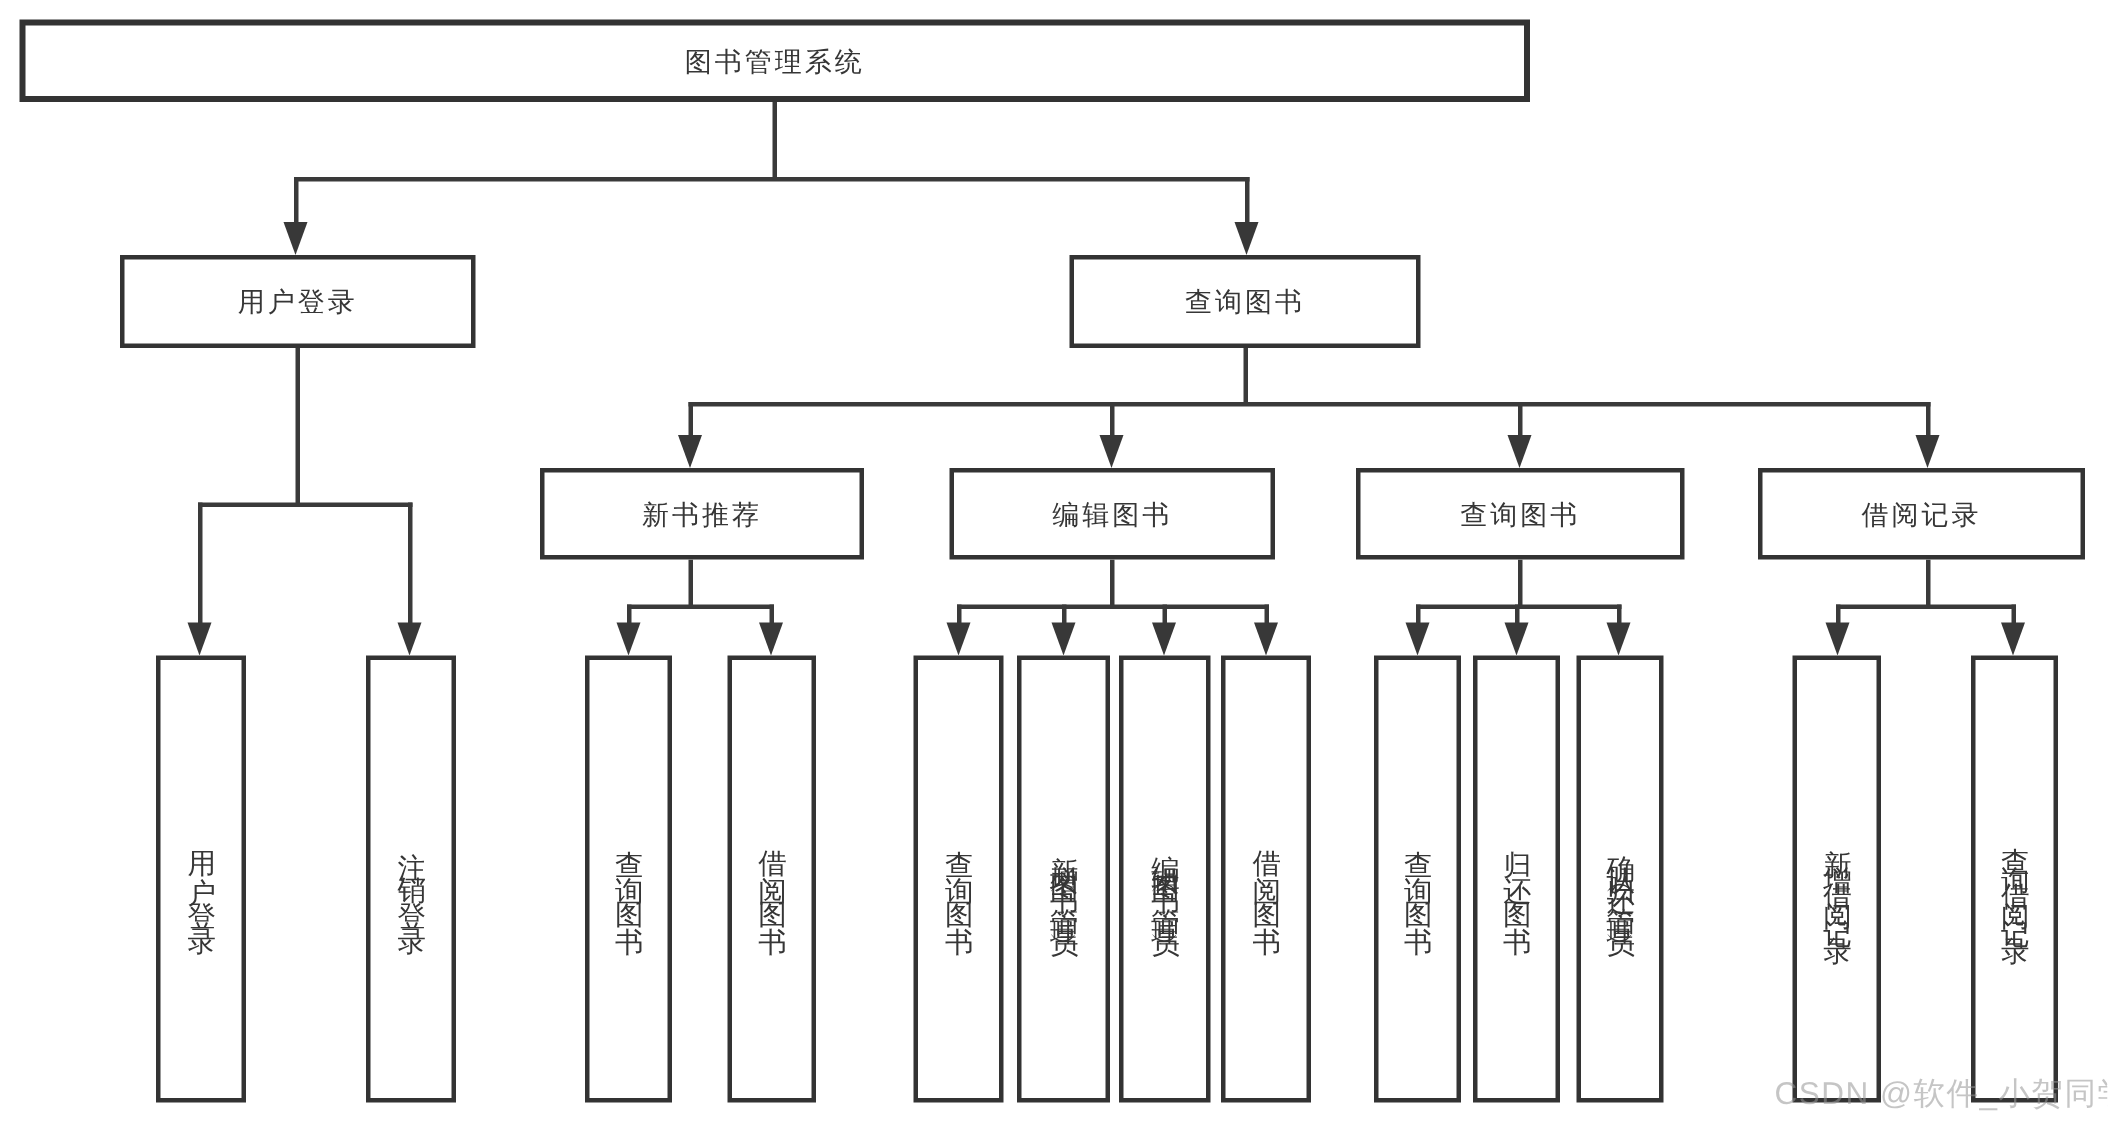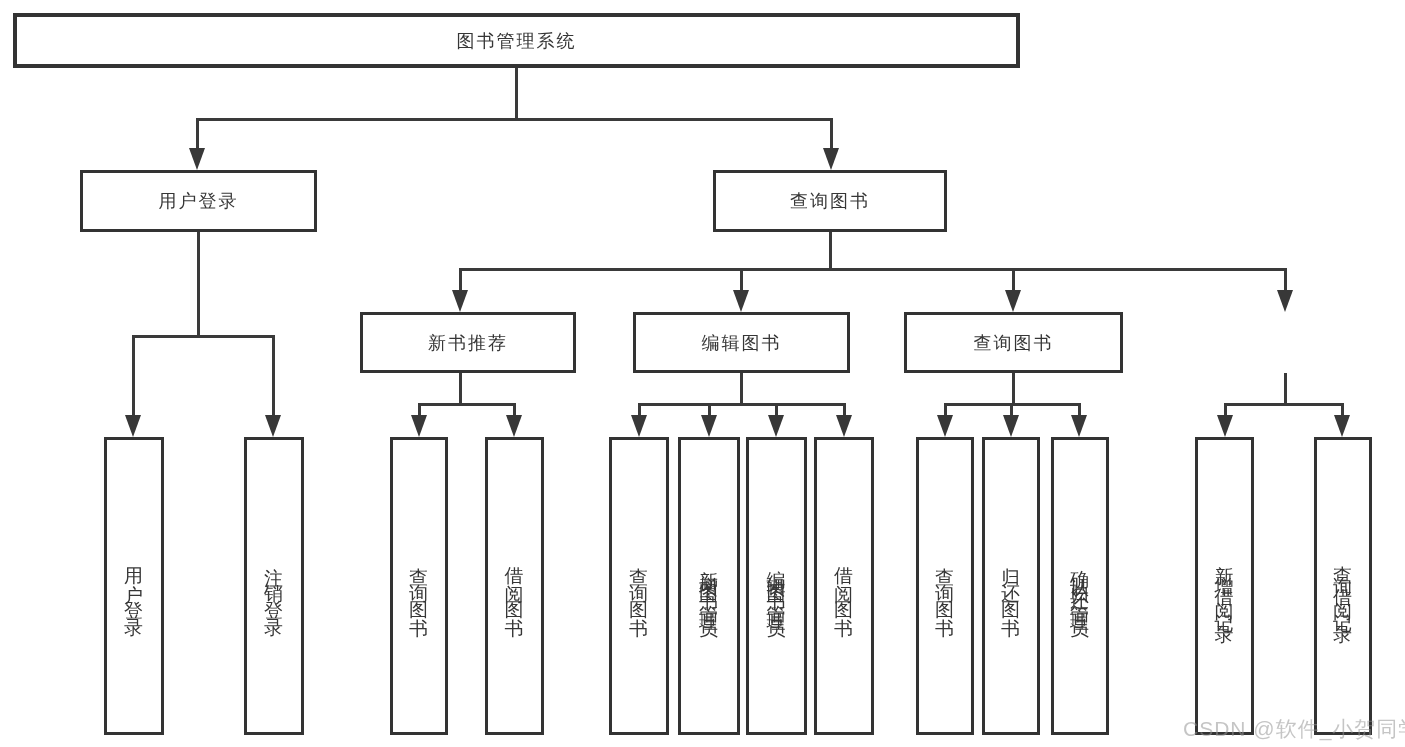--- a/index.html
+++ b/index.html
@@ -64,20 +64,21 @@
   <div class="v" style="left:740px;top:268px;height:26px;"></div>
   <div class="a" style="left:733px;top:290px;"></div>
   <div class="v" style="left:1012px;top:268px;height:26px;"></div>
   <div class="a" style="left:1005px;top:290px;"></div>
   <div class="v" style="left:1284px;top:268px;height:26px;"></div>
   <div class="a" style="left:1277px;top:290px;"></div>
 
   <div class="box cap" style="left:360px;top:312px;width:216px;height:61px;">新书推荐</div>
   <div class="box cap" style="left:633px;top:312px;width:217px;height:61px;">编辑图书</div>
   <div class="box cap" style="left:904px;top:312px;width:219px;height:61px;">查询图书</div>
+  <div class="box cap" style="left:1172px;top:312px;width:218px;height:61px;">借阅记录</div>
 
   <div class="v" style="left:459px;top:373px;height:33px;"></div>
   <div class="h" style="left:418px;top:403px;width:98px;"></div>
   <div class="v" style="left:418px;top:403px;height:16px;"></div>
   <div class="a" style="left:411px;top:415px;"></div>
   <div class="v" style="left:513px;top:403px;height:16px;"></div>
   <div class="a" style="left:506px;top:415px;"></div>
 
   <div class="v" style="left:740px;top:373px;height:33px;"></div>
   <div class="h" style="left:638px;top:403px;width:208px;"></div>

